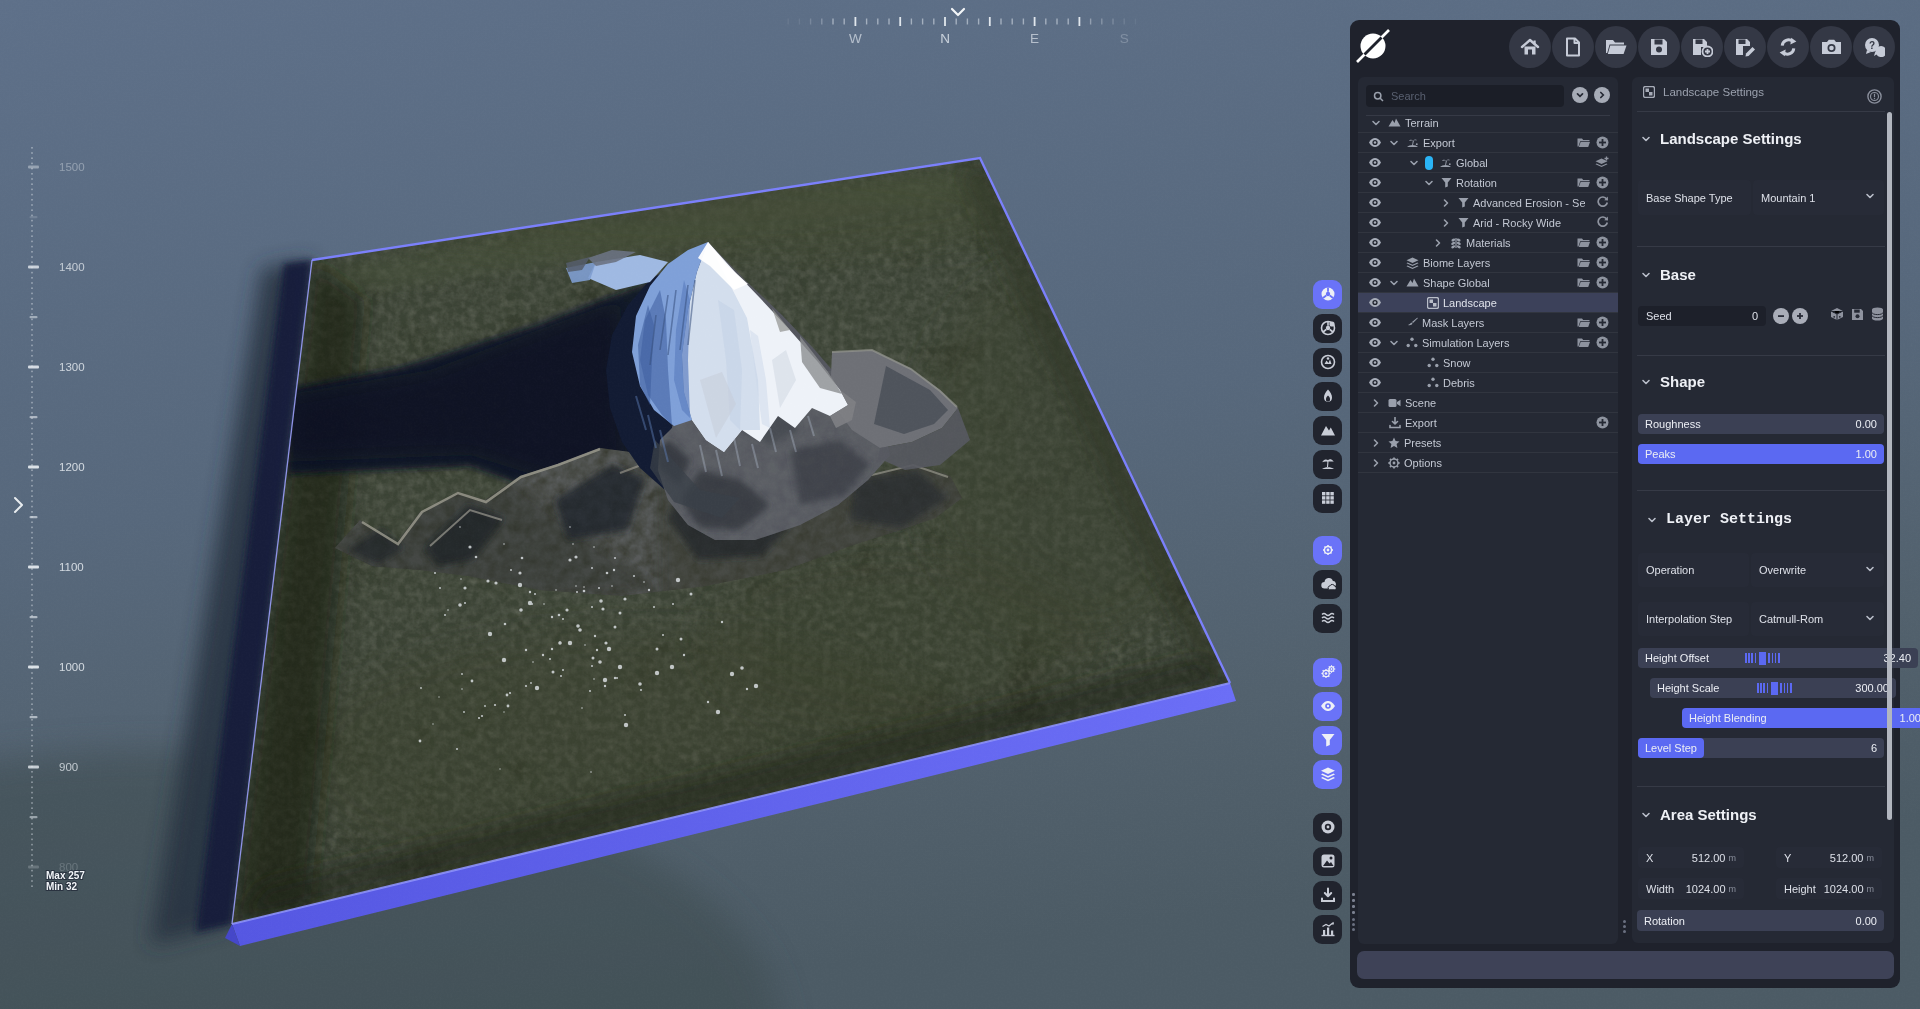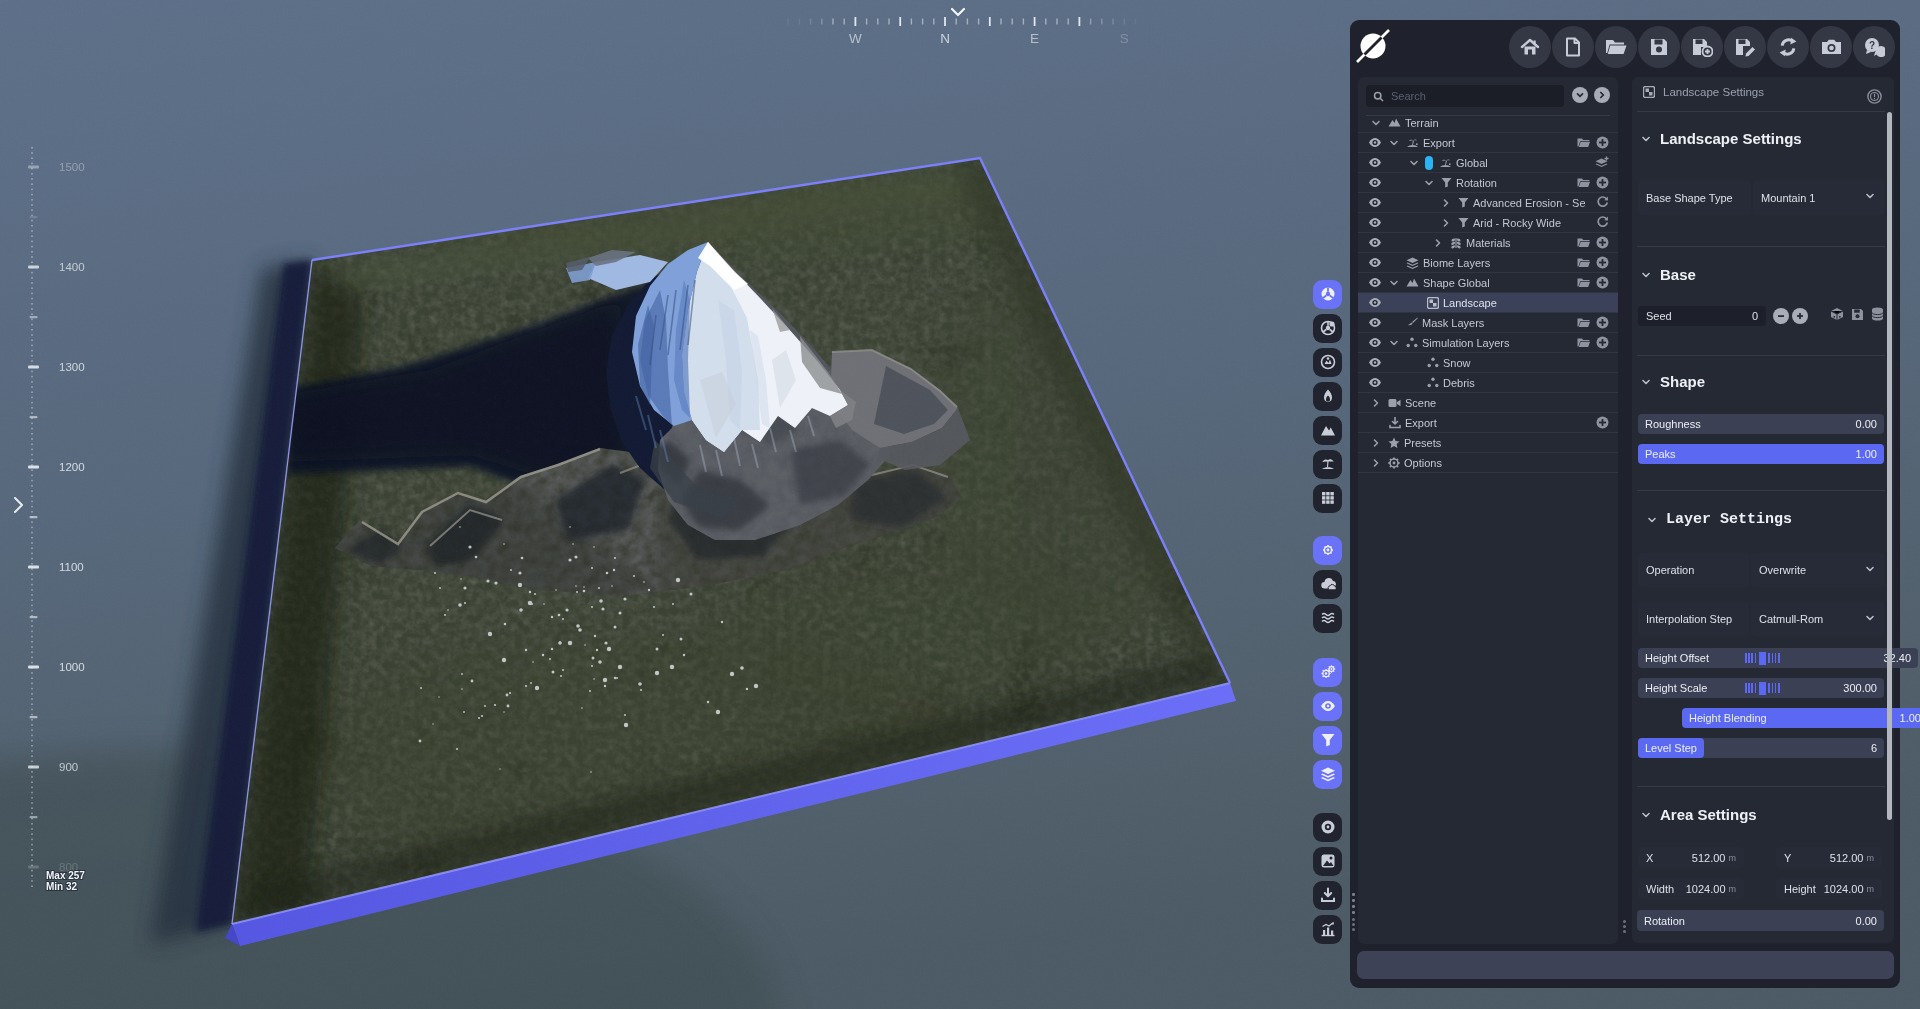--- a/index.html
+++ b/index.html
@@ -1107,21 +1107,21 @@
           <span style="display:inline-block;width:1.6px;height:10px;background:#5b69f2;"></span>
           <span style="display:inline-block;width:1.6px;height:10px;background:#5b69f2;"></span>
           <span style="display:inline-block;width:1.6px;height:10px;background:#5b69f2;"></span>
           <span style="display:inline-block;width:1.6px;height:10px;background:#5b69f2;"></span>
           <span style="display:inline-block;width:7px;height:13px;background:#5b69f2;margin:0 1px;"></span>
           <span style="display:inline-block;width:1.6px;height:10px;background:#5b69f2;"></span>
           <span style="display:inline-block;width:1.6px;height:10px;background:#5b69f2;"></span>
           <span style="display:inline-block;width:1.6px;height:10px;background:#5b69f2;"></span>
           <span style="display:inline-block;width:1.6px;height:10px;background:#5b69f2;"></span>
         </span><span class="val">32.40</span></div>
-      <div class="bar" style="left:6px;top:601px;width:246px;">Height Scale<span style="position:absolute;left:107px;top:3.5px;display:flex;align-items:center;gap:1.6px;">
+      <div class="bar" style="left:18px;top:601px;width:246px;">Height Scale<span style="position:absolute;left:107px;top:3.5px;display:flex;align-items:center;gap:1.6px;">
           <span style="display:inline-block;width:1.6px;height:10px;background:#5b69f2;"></span>
           <span style="display:inline-block;width:1.6px;height:10px;background:#5b69f2;"></span>
           <span style="display:inline-block;width:1.6px;height:10px;background:#5b69f2;"></span>
           <span style="display:inline-block;width:1.6px;height:10px;background:#5b69f2;"></span>
           <span style="display:inline-block;width:7px;height:13px;background:#5b69f2;margin:0 1px;"></span>
           <span style="display:inline-block;width:1.6px;height:10px;background:#5b69f2;"></span>
           <span style="display:inline-block;width:1.6px;height:10px;background:#5b69f2;"></span>
           <span style="display:inline-block;width:1.6px;height:10px;background:#5b69f2;"></span>
           <span style="display:inline-block;width:1.6px;height:10px;background:#5b69f2;"></span>
         </span><span class="val">300.00</span></div>

